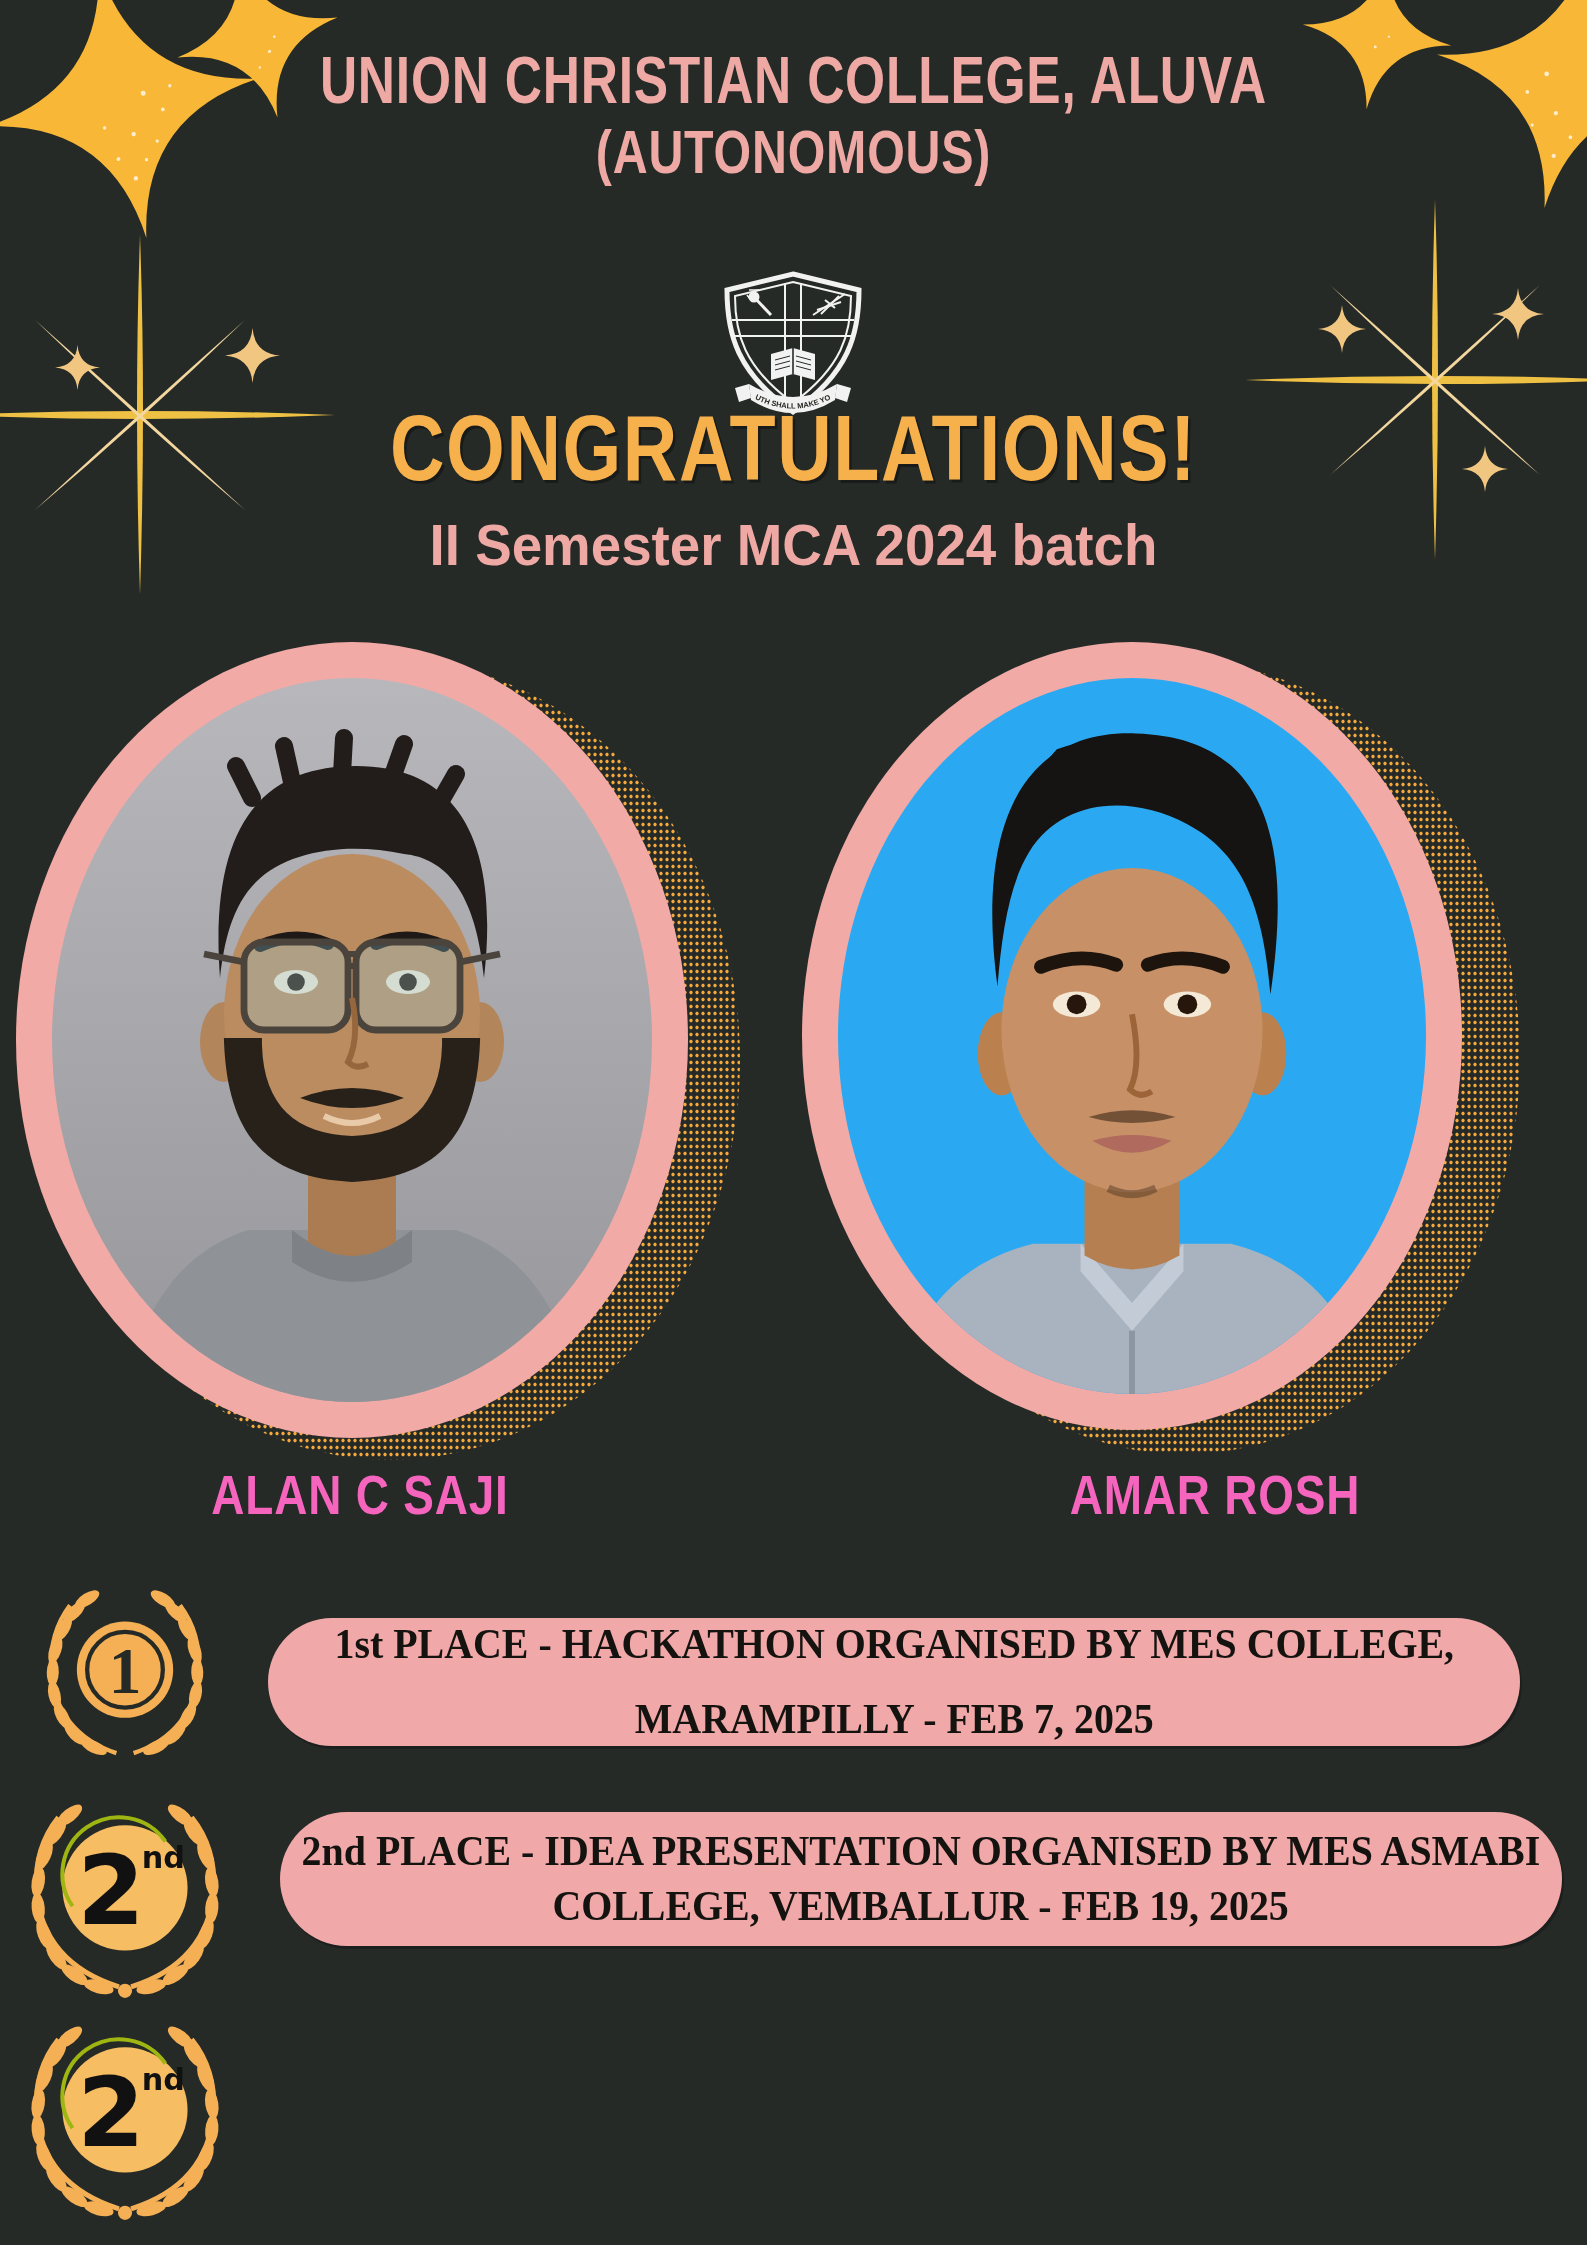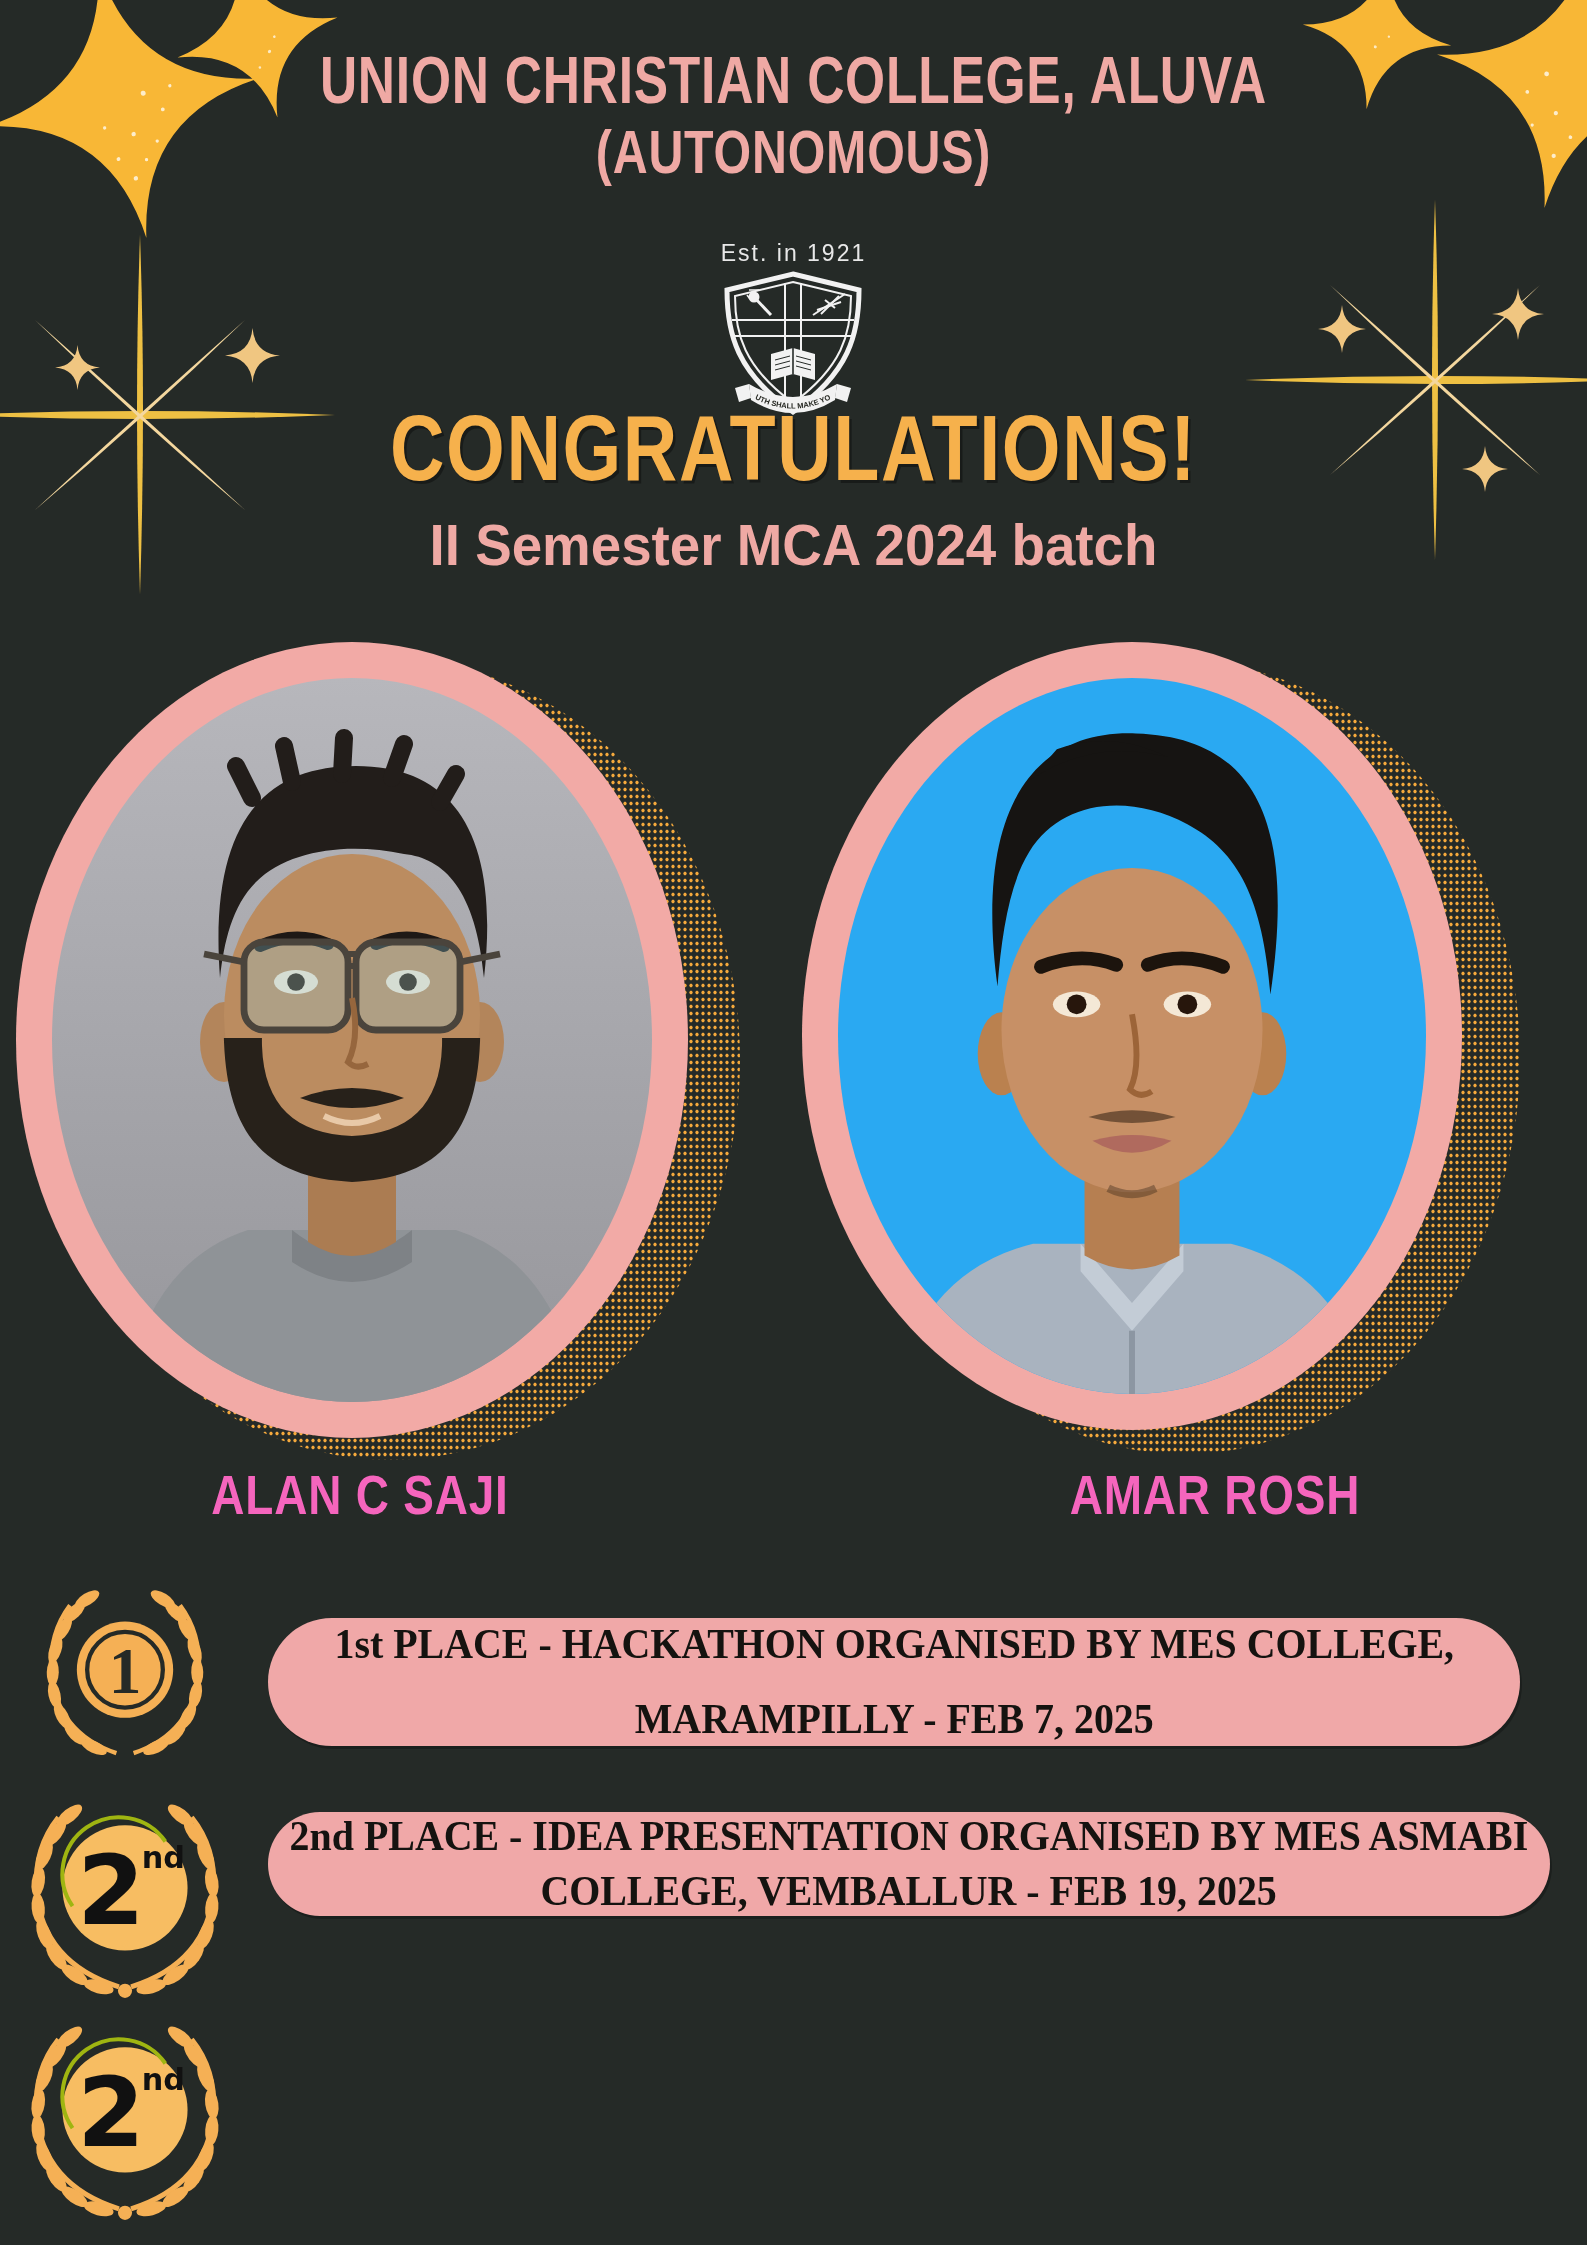--- a/index.html
+++ b/index.html
@@ -131,21 +131,20 @@
   <svg class="abs spark-small" style="left:1492px;top:288px;width:52px;height:52px;" viewBox="0 0 40 40">
     <path d="M20 0 Q21.5 18.5 40 20 Q21.5 21.5 20 40 Q18.5 21.5 0 20 Q18.5 18.5 20 0 Z"></path>
   </svg>
   <svg class="abs spark-small" style="left:1462px;top:446px;width:46px;height:46px;" viewBox="0 0 40 40">
     <path d="M20 0 Q21.5 18.5 40 20 Q21.5 21.5 20 40 Q18.5 21.5 0 20 Q18.5 18.5 20 0 Z"></path>
   </svg>
 
   <div class="abs college-line l1">UNION CHRISTIAN COLLEGE, ALUVA</div>
   <div class="abs college-line l2">(AUTONOMOUS)</div>
 
-  <div class="abs est-label">Est. in 1921</div>
 
   <div class="abs crest-wrap">
     <svg viewBox="0 0 160 160">
 
       <path d="M80 4 L146 20 C146 64 136 103 80 142 C24 103 14 64 14 20 Z" fill="none" stroke="#f2f2f2" stroke-width="5"></path>
       <path d="M80 12 L138 26 C138 64 129 97 80 133 C31 97 22 64 22 26 Z" fill="none" stroke="#f2f2f2" stroke-width="2"></path>
 
       <path d="M72 13 L72 127 M88 13 L88 127 M19 50 L141 50 M19 66 L141 66" stroke="#f2f2f2" stroke-width="2" fill="none"></path>
 
       <g stroke="#f2f2f2" fill="#f2f2f2">
@@ -326,21 +325,21 @@
         </g>
         <use href="#br2" transform="translate(220,0) scale(-1,1)"></use>
         <circle cx="110" cy="194" r="7"></circle>
       </g>
       <circle cx="110" cy="92" r="62" fill="#f7bd62"></circle>
       <path d="M58 110 A56 56 0 1 1 150 46" fill="none" stroke="#9fb511" stroke-width="4"></path>
       <text x="96" y="128" text-anchor="middle" font-family="DejaVu Sans, sans-serif" font-weight="800" font-size="96" fill="#111111">2</text>
       <text x="148" y="72" text-anchor="middle" font-family="DejaVu Sans, sans-serif" font-weight="700" font-size="30" fill="#111111">nd</text>
     </svg>
   </div>
-  <div class="abs pill" style="left:268px;top:1812px;width:1282px;height:104px;align-items:center;">
+  <div class="abs pill" style="left:280px;top:1812px;width:1282px;height:134px;align-items:center;">
     <div class="line">2nd PLACE - IDEA PRESENTATION ORGANISED BY MES ASMABI</div>
     <div class="line">COLLEGE, VEMBALLUR - FEB 19, 2025</div>
   </div>
 
   <div class="abs wreath" style="left:14px;top:2012px;width:222px;height:212px;">
     <svg viewBox="0 0 220 200">
       <g fill="#f5b055">
         <g id="br3">
           <path d="M104 190 Q28 166 22 94 Q20 52 44 22" fill="none" stroke="#f5b055" stroke-width="5"></path>
           <g>

